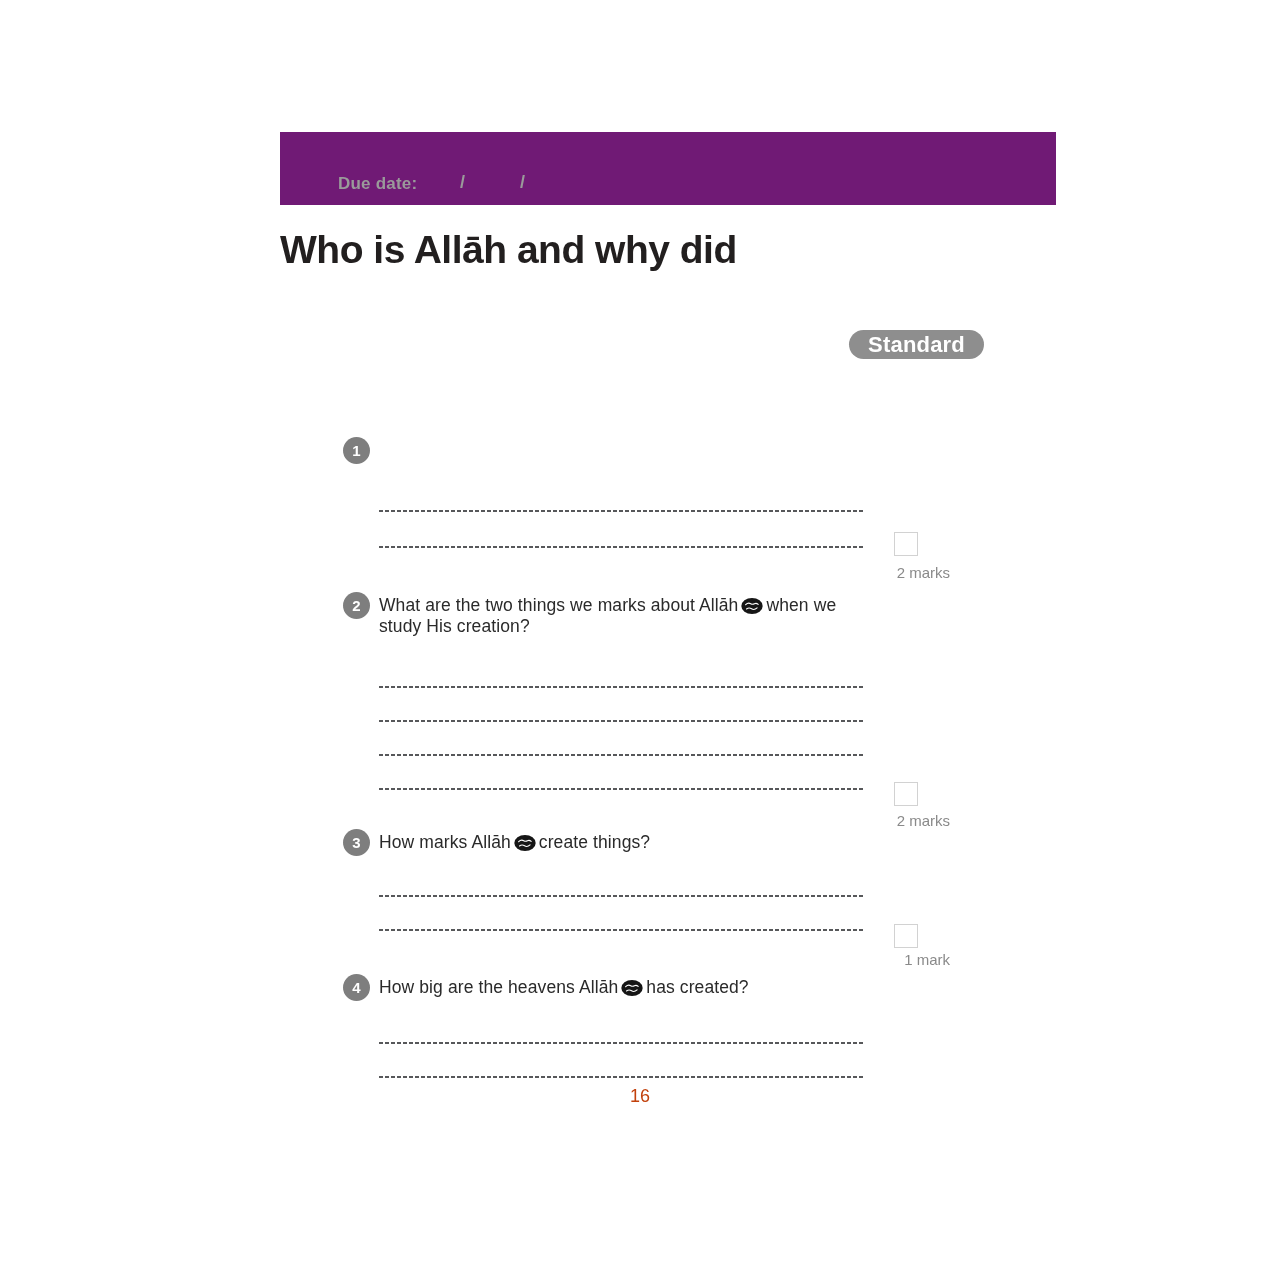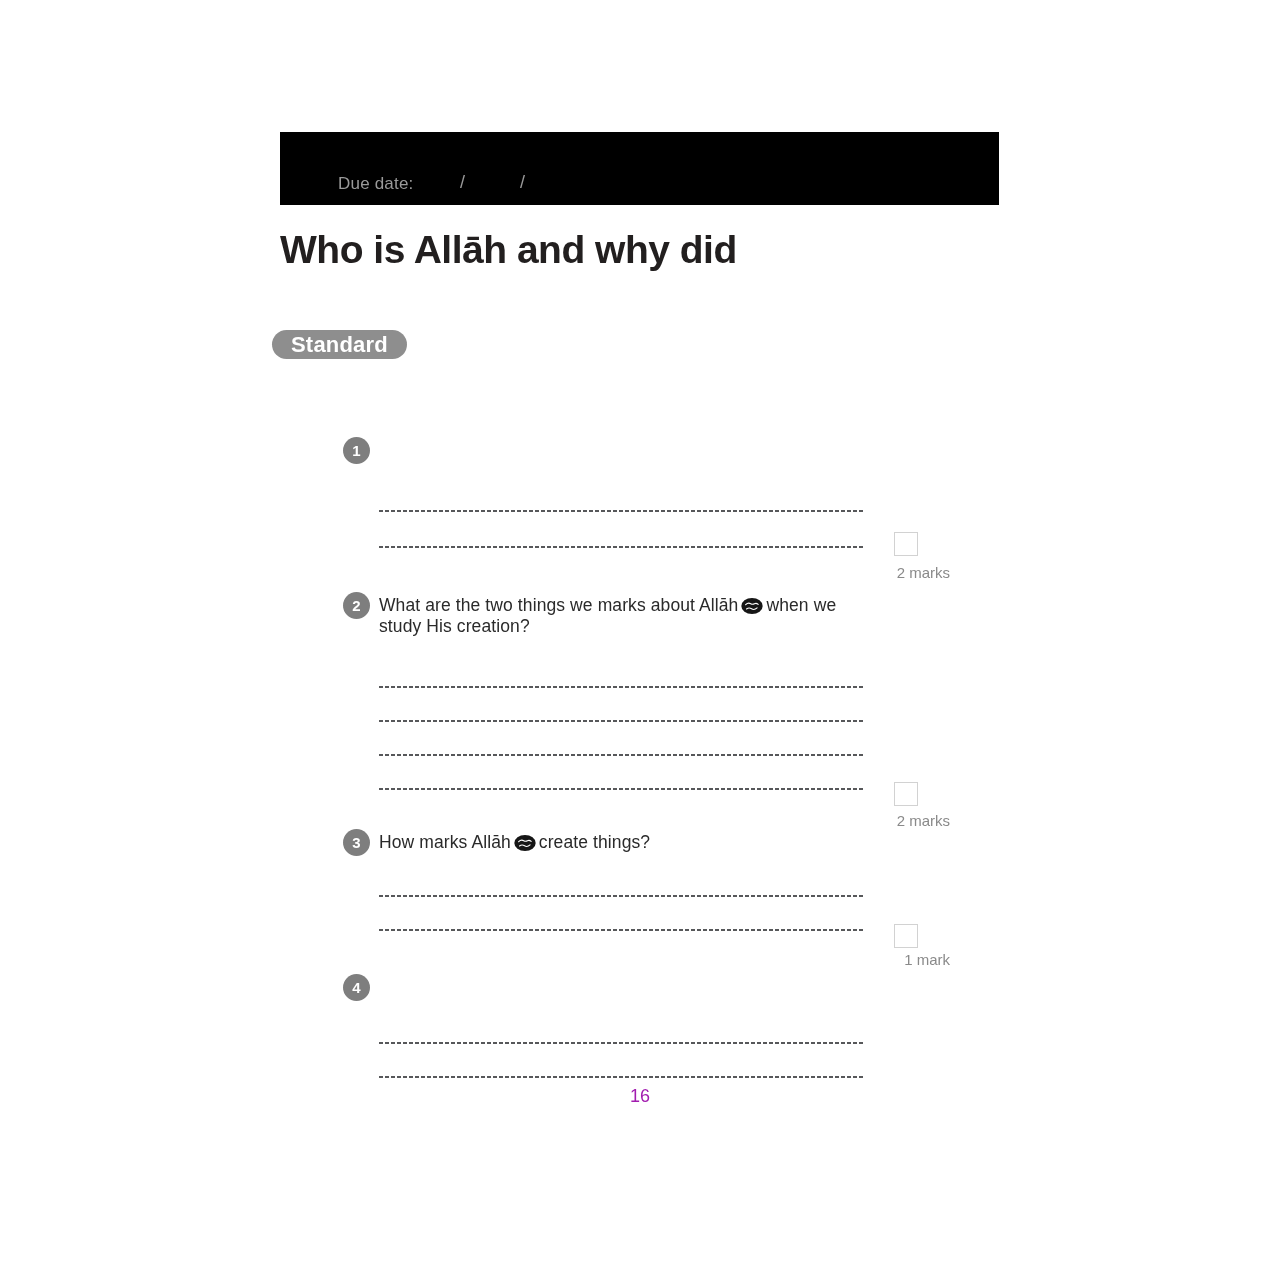--- a/index.html
+++ b/index.html
@@ -7,40 +7,41 @@
     width:1280px; height:1280px;
     background:#ffffff;
     font-family:"Liberation Sans", sans-serif;
     position:relative;
     overflow:hidden;
   }
   .page { position:absolute; inset:0; }
 
   
   .header-bar {
-    position:absolute; left:280px; top:132px; width:719px; height:73px;
-    background:#000000;
+    position:absolute; left:280px; top:132px; width:776px; height:73px;
+    background:#701a75;
+    font-weight:bold;
   }
   .due-label {
     position:absolute; left:58px; top:42px;
     font-size:17px; color:#9a9a9a; letter-spacing:0.2px;
   }
   .slash { position:absolute; top:40px; font-size:18px; color:#9a9a9a; }
   .slash.s1 { left:180px; }
   .slash.s2 { left:240px; }
 
   
   .title {
     position:absolute; left:280px; top:228px; width:720px; margin:0;
     font-size:39px; font-weight:bold; color:#221f1f;
     line-height:44px; letter-spacing:-0.5px;
   }
   .title span { display:block; }
 
-  .badge-wrap { position:absolute; left:272px; top:330px; width:720px; text-align:left; }
+  .badge-wrap { position:absolute; left:264px; top:330px; width:720px; text-align:right; }
   .badge {
     display:inline-block; background:#8e8e8e; color:#ffffff;
     font-size:22px; font-weight:bold; line-height:29px;
     padding:0 19px; border-radius:15px; letter-spacing:0.2px;
   }
 
   
   .question { position:absolute; left:343px; width:530px; display:flex; align-items:flex-start; }
   .qnum {
     flex:0 0 27px; width:27px; height:27px; border-radius:50%;
@@ -73,21 +74,21 @@
     background:#ffffff; border:1px solid #d2d2d2;
   }
   .marks-label {
     position:absolute; left:860px; width:90px; text-align:right;
     font-size:15px; color:#8a8a8a;
   }
 
   
   .page-number {
     position:absolute; left:580px; top:1086px; width:120px; text-align:center;
-    font-size:18px; color:#a21caf;
+    font-size:18px; color:#c2410c;
   }
 </style>
 </head>
 <body>
 
 <div class="page">
 
   <div class="header-bar">
     <span class="due-label">Due date:</span>
     <span class="slash s1">/</span>
@@ -136,19 +137,26 @@
           </svg></span><span>create things?</span>
     </div>
   </div>
   <div class="answer-line" style="top:895px"></div>
   <div class="answer-line" style="top:929px"></div>
   <div class="markbox" style="top:924px"></div>
   <div class="marks-label" style="top:951px">1 mark</div>
 
   <div class="question q4">
     <span class="qnum">4</span>
+    <div class="qtext">
+      <span>How big are the heavens Allāh</span><span class="honorific"><svg viewBox="0 0 26 20" width="22" height="18">
+            <ellipse cx="13" cy="10" rx="12.6" ry="9.6" fill="#161616"></ellipse>
+            <path d="M5.5 8.5 q3 -3.2 6 -1.2 q2.2 1.2 4.4 0 q2.2 -1.2 4.4 0.8" stroke="#ffffff" stroke-width="1.3" fill="none" stroke-linecap="round"></path>
+            <path d="M6.5 13.5 q3 -2.2 6 -0.2 q3 2 6.5 -1" stroke="#ffffff" stroke-width="1.3" fill="none" stroke-linecap="round"></path>
+          </svg></span><span>has created?</span>
+    </div>
   </div>
   <div class="answer-line" style="top:1042px"></div>
   <div class="answer-line" style="top:1076px"></div>
 
   <div class="page-number">16</div>
 
 </div>
 
 </body></html>

